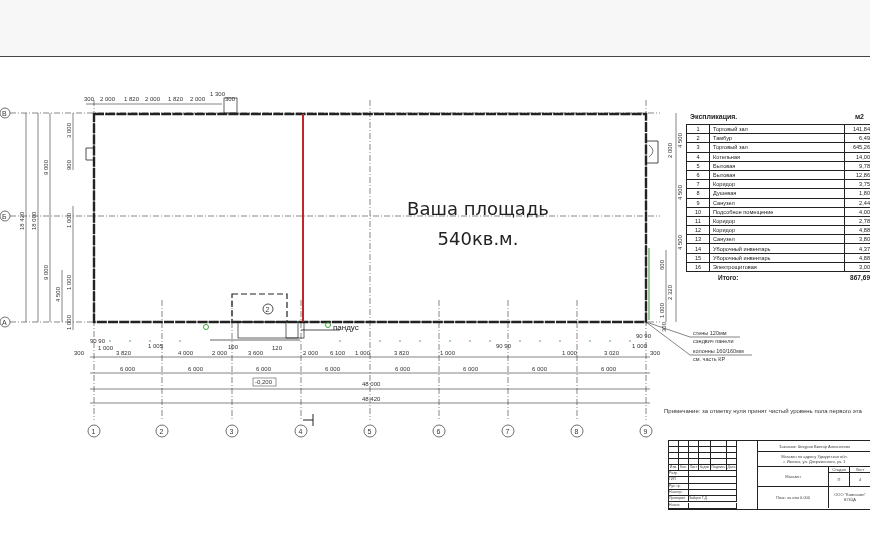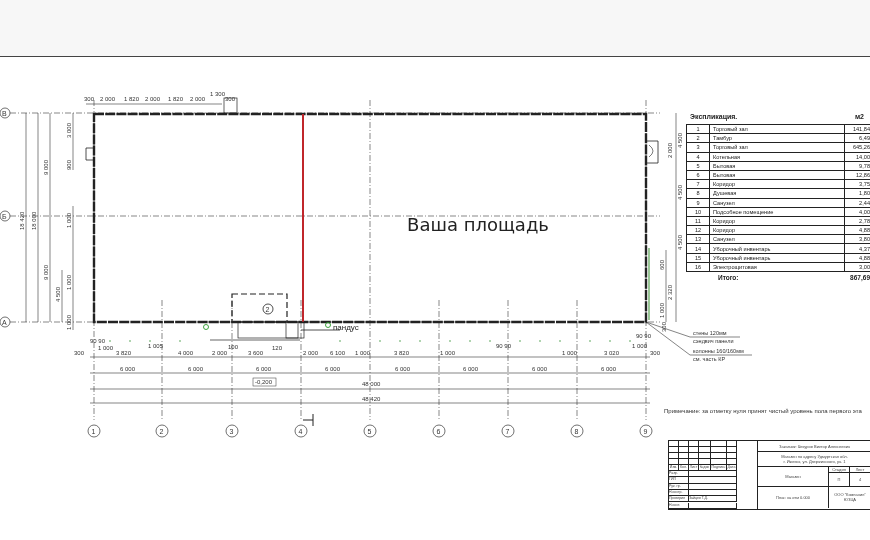--- a/index.html
+++ b/index.html
@@ -223,22 +223,23 @@
     <text x="505.5" y="434" class="axis-lbl">7</text>
     <text x="574.5" y="434" class="axis-lbl">8</text>
     <text x="643.5" y="434" class="axis-lbl">9</text>
   </g>
 
   <text x="333" y="330" font-size="8" fill="#222" font-family="Liberation Sans, sans-serif">пандус</text>
 </svg>
 
 <div class="big-label" style="left:138px;top:199px;width:140px;">
 </div>
-<div class="big-label" style="left:388px;top:210px;width:180px;">
+<div class="big-label" style="left:388px;top:194px;width:180px;">
   <div>Ваша площадь</div>
+  <div>540кв.м.</div>
 </div>
 
 <div class="expl">
   <div class="expl-title">
     <span>Экспликация.</span>
     <span>м2</span>
   </div>
   <table class="ex" id="ex-table">
     <tbody id="ex-body">
         <tr>

